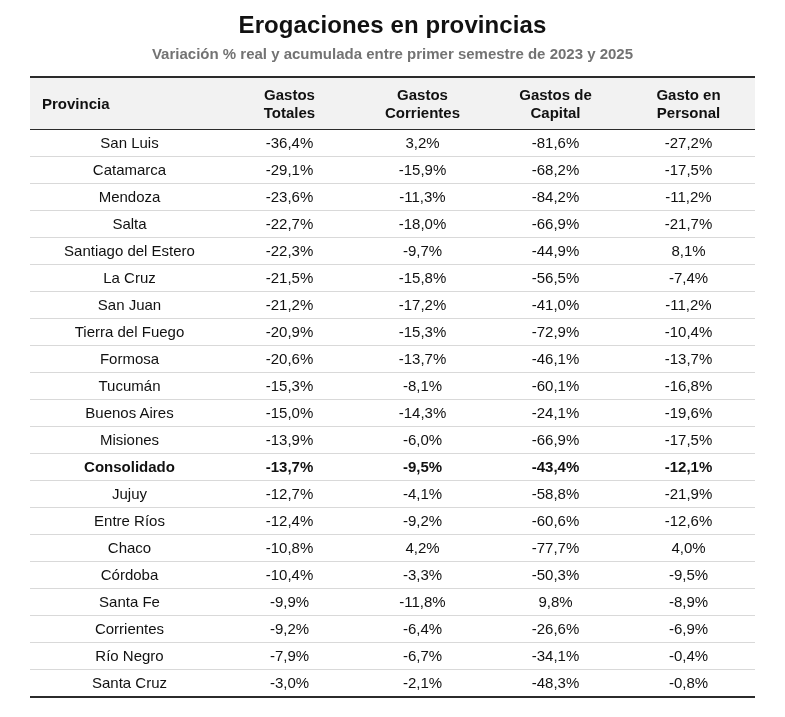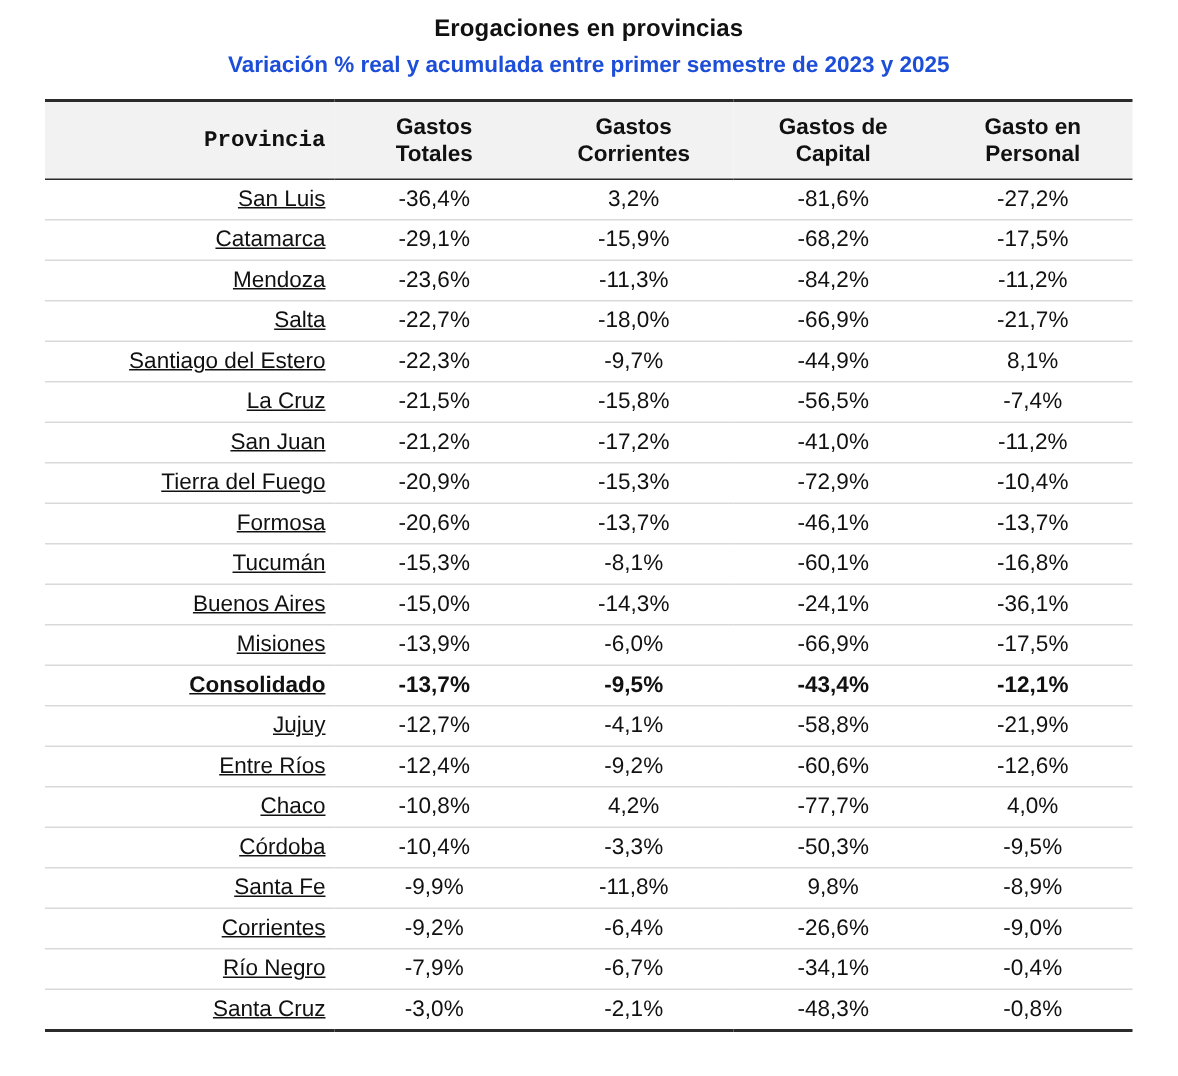--- a/index.html
+++ b/index.html
@@ -15,31 +15,31 @@
     overflow: hidden;
   }
   .page {
     width: 785px;
     height: 717px;
     position: relative;
     box-sizing: border-box;
   }
   .title {
     text-align: center;
-    font-size: 16px;
+    font-size: 24px;
     font-weight: bold;
     color: #111111;
     margin: 11px 0 0 0;
     letter-spacing: 0.1px;
   }
   .subtitle {
     text-align: center;
     font-size: 15px;
     font-weight: bold;
-    color: #1d4ed8;
+    color: #737373;
     margin: 6px 0 0 0;
   }
   .table-wrap {
     margin: 14px 30px 0 30px;
   }
   table {
     border-collapse: collapse;
     width: 725px;
     table-layout: fixed;
   }
@@ -48,39 +48,37 @@
     border-top: 2px solid #2b2b2b;
     border-bottom: 1.5px solid #2b2b2b;
     font-size: 15px;
     font-weight: bold;
     color: #111111;
     padding: 8px 6px 8px 6px;
     line-height: 1.18;
     vertical-align: middle;
   }
   thead th.prov-head {
-    text-align: right;
+    text-align: left;
     padding-left: 12px;
-    font-family: Liberation Mono, monospace;
   }
   thead th.num-head {
     text-align: center;
   }
   tbody td {
     font-size: 15px;
     color: #111111;
     padding: 4px 6px;
     border-bottom: 1px solid #d9d9d9;
     line-height: 1.2;
     vertical-align: middle;
   }
   tbody td.prov {
-    text-align: right;
+    text-align: center;
     padding-left: 12px;
-    text-decoration: underline;
   }
   tbody td.num {
     text-align: center;
   }
   tbody tr.highlight td {
     font-weight: bold;
   }
   tbody tr:last-child td {
     border-bottom: 2px solid #2b2b2b;
   }
@@ -196,21 +194,21 @@
             <td class="num">-15,3%</td>
             <td class="num">-8,1%</td>
             <td class="num">-60,1%</td>
             <td class="num">-16,8%</td>
           </tr>
           <tr>
             <td class="prov">Buenos Aires</td>
             <td class="num">-15,0%</td>
             <td class="num">-14,3%</td>
             <td class="num">-24,1%</td>
-            <td class="num">-36,1%</td>
+            <td class="num">-19,6%</td>
           </tr>
           <tr>
             <td class="prov">Misiones</td>
             <td class="num">-13,9%</td>
             <td class="num">-6,0%</td>
             <td class="num">-66,9%</td>
             <td class="num">-17,5%</td>
           </tr>
           <tr class="highlight">
             <td class="prov">Consolidado</td>
@@ -252,21 +250,21 @@
             <td class="num">-9,9%</td>
             <td class="num">-11,8%</td>
             <td class="num">9,8%</td>
             <td class="num">-8,9%</td>
           </tr>
           <tr>
             <td class="prov">Corrientes</td>
             <td class="num">-9,2%</td>
             <td class="num">-6,4%</td>
             <td class="num">-26,6%</td>
-            <td class="num">-9,0%</td>
+            <td class="num">-6,9%</td>
           </tr>
           <tr>
             <td class="prov">Río Negro</td>
             <td class="num">-7,9%</td>
             <td class="num">-6,7%</td>
             <td class="num">-34,1%</td>
             <td class="num">-0,4%</td>
           </tr>
           <tr>
             <td class="prov">Santa Cruz</td>

